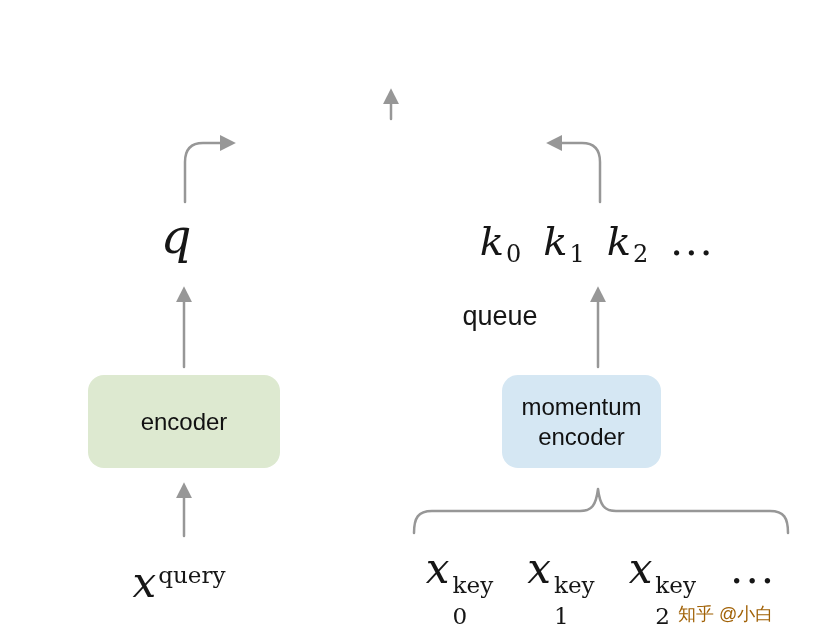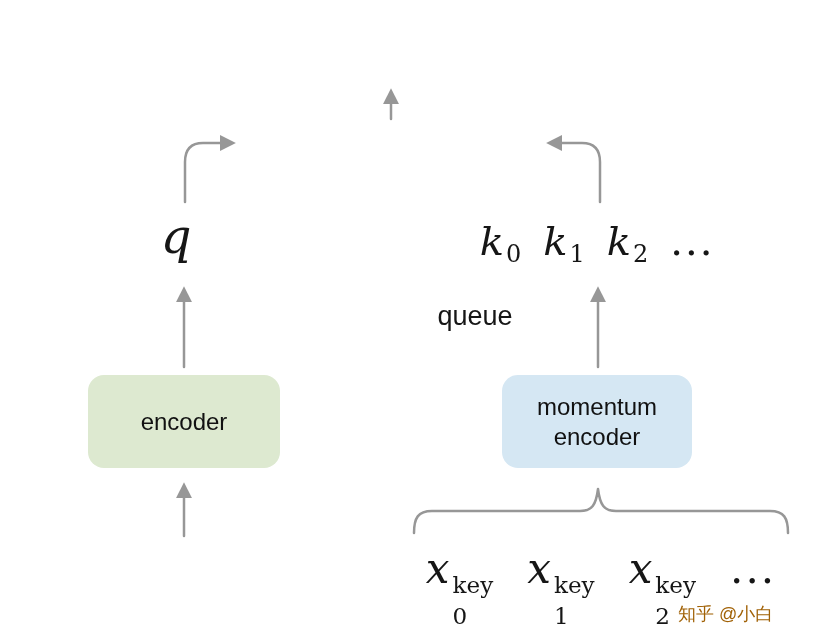--- a/index.html
+++ b/index.html
@@ -104,31 +104,34 @@
 
   <div class="lbl math" style="left:176px; top:236px; font-size:48px;">q</div>
 
   <div class="lbl math krow" style="left:597px; top:241px; font-size:40px;">
     <span><span>k</span><span class="msub">0</span></span>
     <span><span>k</span><span class="msub">1</span></span>
     <span><span>k</span><span class="msub">2</span></span>
     <span class="dots">...</span>
   </div>
 
-  <div class="lbl sans" style="left:475px; top:316px; font-size:27px;">queue</div>
+  <div class="lbl sans" style="left:500px; top:316px; font-size:27px;">queue</div>
 
   <div class="box" style="left: 88px; top: 375px; width: 192px; height: 93px; background-color: rgb(221, 233, 208);">
     <span>encoder</span>
   </div>
 
-  <div class="box" style="left: 502px; top: 375px; width: 190px; height: 93px; background-color: rgb(213, 231, 243);">
+  <div class="box" style="left: 502px; top: 375px; width: 159px; height: 93px; background-color: rgb(213, 231, 243);">
     <span>momentum</span>
     <span>encoder</span>
   </div>
 
+  <div class="lbl math" style="left:179px; top:582px; font-size:42px;">
+    <span>x</span><span class="qsup">query</span>
+  </div>
 
   <div class="lbl math xrow" style="left:601px; top:586px; font-size:42px;">
     <span><span>x</span><span class="stack">
           <span>key</span>
           <span>0</span>
         </span></span>
     <span><span>x</span><span class="stack">
           <span>key</span>
           <span>1</span>
         </span></span>

